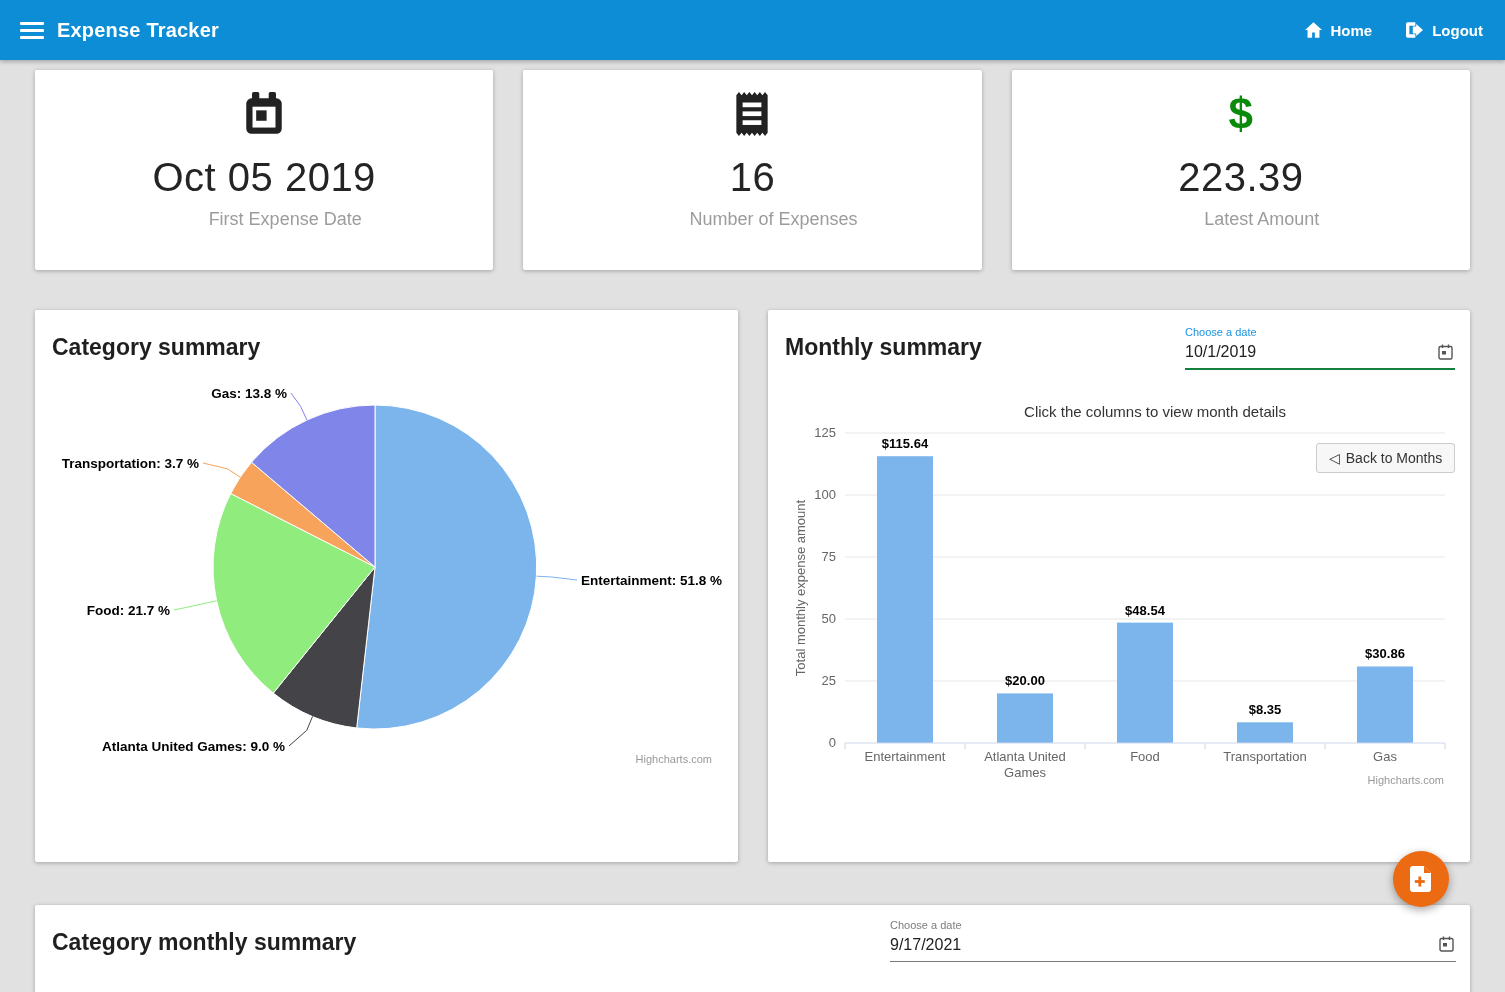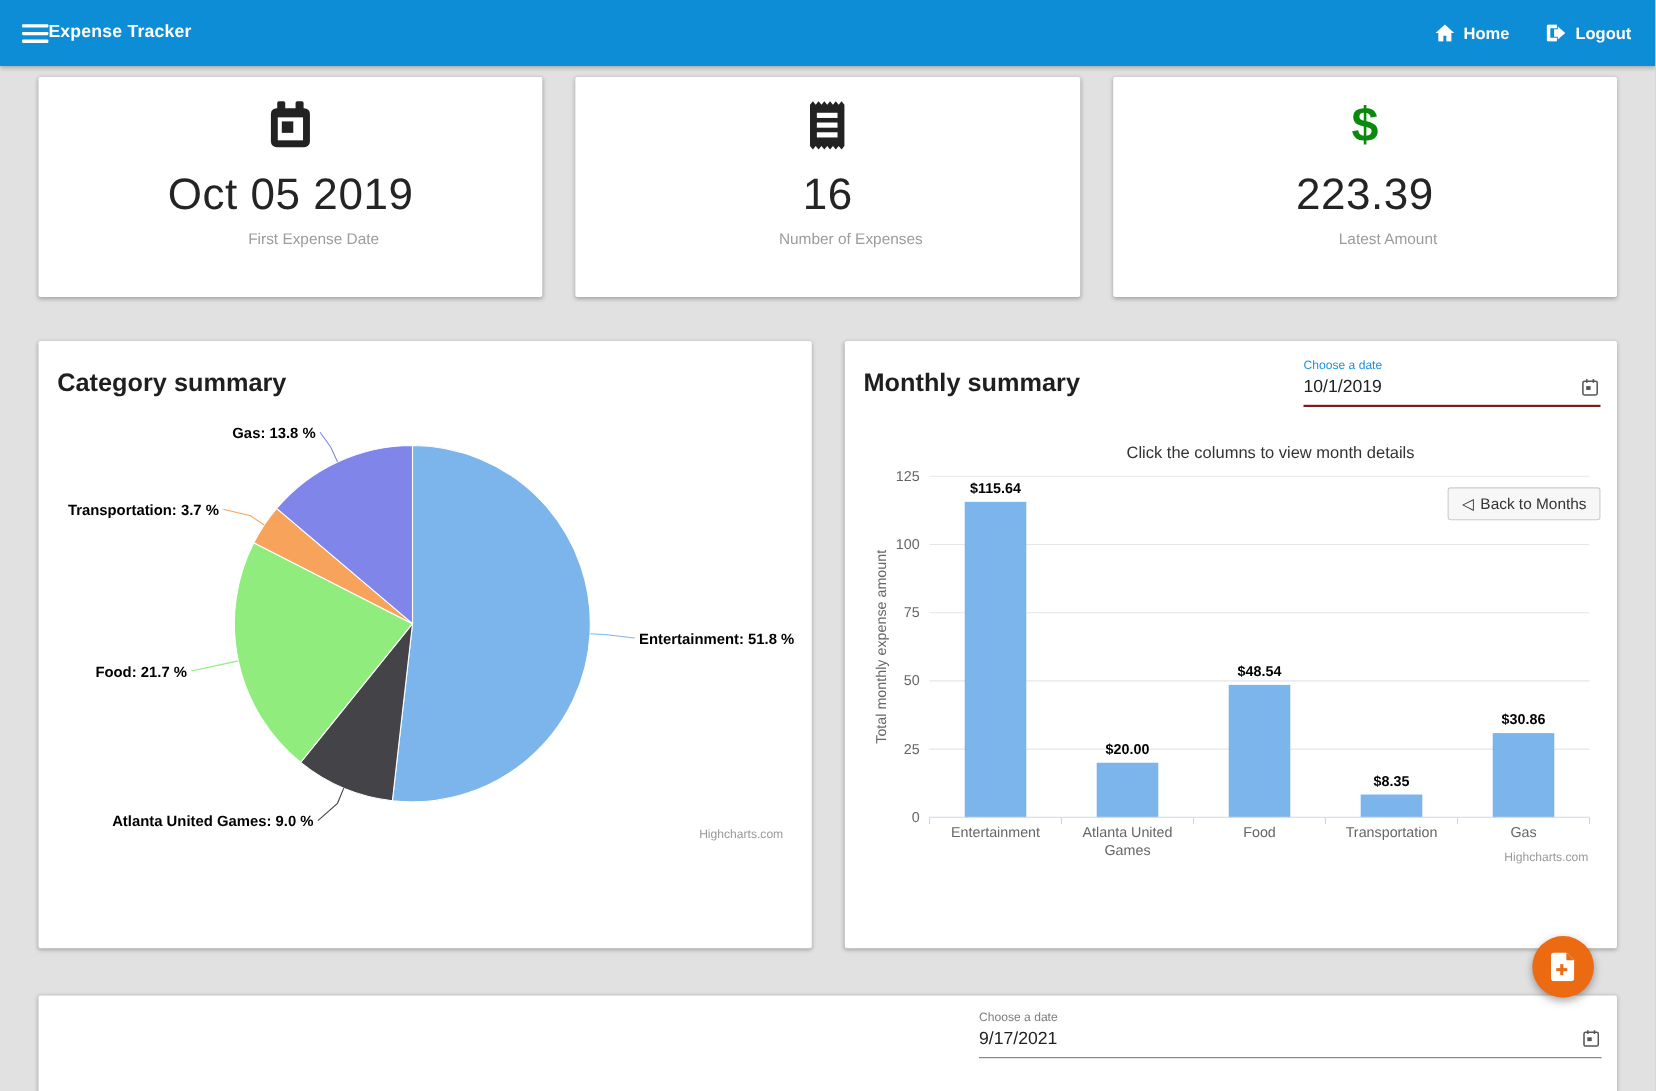--- a/index.html
+++ b/index.html
@@ -7,34 +7,34 @@
   body { font-family:"Liberation Sans","DejaVu Sans",sans-serif; }
   .page { position:relative; width:1505px; height:992px; background:#e1e1e1; overflow:hidden; }
 
   
   .app-header { position:absolute; left:0; top:0; width:1505px; height:60px;
     background:#0d8dd6; display:flex; align-items:center; color:#fff;
     box-shadow:0 2px 4px rgba(0,0,0,.25); z-index:20; }
   .hamburger { width:24px; height:17px; margin-left:20px; display:flex; flex-direction:column;
     justify-content:space-between; cursor:pointer; }
   .hamburger span { display:block; height:3px; background:#fff; border-radius:1px; }
-  .app-title { font-size:16px; font-weight:bold; letter-spacing:.2px; }
+  .app-title { font-size:20px; font-weight:bold; margin-left:13px; letter-spacing:.2px; }
   .header-nav { margin-left:auto; margin-right:22px; display:flex; align-items:center; gap:34px; }
   .nav-link { display:flex; gap:9px; color:#fff; font-size:15px;
     font-weight:bold; cursor:pointer; text-decoration:none; }
 
   
   .cards { position:absolute; left:35px; top:70px; width:1435px; height:200px;
     display:flex; gap:30px; }
   .card { flex:1; background:#fff; border-radius:2px; box-shadow:0 1px 4px rgba(0,0,0,.28);
     display:flex; flex-direction:column; align-items:center; padding-top:19px; }
   .card-icon { height:50px; display:flex; align-items:center; justify-content:center; }
   .dollar-glyph { font-size:44px; font-weight:bold; color:#0a8a0a; line-height:46px; }
   .card-value { font-size:40px; font-weight:300; color:#242424; margin-top:16px; letter-spacing:.5px; }
-  .card-label { font-size:14px; color:#9c9c9c; margin-top:9px;margin-left:42px; }
+  .card-label { font-size:18px; color:#9c9c9c; margin-top:9px;margin-left:42px; }
 
   
   .panel { position:absolute; background:#fff; border-radius:2px; box-shadow:0 1px 4px rgba(0,0,0,.28); }
   .panel-pie  { left:35px;  top:310px; width:703px;  height:552px; }
   .panel-bar  { left:768px; top:310px; width:702px;  height:552px; }
   .panel-bottom { left:35px; top:905px; width:1435px; height:140px; }
   .panel-title { position:absolute; left:17px; top:24px; font-size:23px; font-weight:bold; color:#1f1f1f; }
 
   .chart-svg { position:absolute; left:0; top:0; }
   .chart-subtitle { position:absolute; left:87px; top:93px; width:600px; text-align:center;
@@ -48,21 +48,21 @@
     font-family:inherit; cursor:pointer; display:flex; align-items:center; gap:6px; }
 
   
   .date-field { position:absolute; }
   .date-field label { display:block; font-size:11px; }
   .date-field input { display:block; width:100%; border:none; outline:none; background:transparent;
     font-size:16px; color:#222; font-family:inherit; padding:5px 0 7px 0; }
   .date-field .cal-icon { position:absolute; right:2px; bottom:10px; cursor:pointer; }
   .df-monthly { right:15px; top:16px; width:270px; }
   .df-monthly label { color:#1a93e0; }
-  .df-monthly input { border-bottom:2px solid #7f1d1d; }
+  .df-monthly input { border-bottom:2px solid #15803d; }
   .df-bottom { left:855px; top:14px; width:566px; }
   .df-bottom label { color:#7d7d7d; }
   .df-bottom input { border-bottom:1px solid #7a7a7a; }
 
   
   .fab { position:absolute; left:1393px; top:851px; width:56px; height:56px; border-radius:50%;
     background:#ec6a12; border:none; cursor:pointer; z-index:30;
     box-shadow:0 3px 8px rgba(0,0,0,.35); display:flex; align-items:center; justify-content:center; }
 </style>
 </head>
@@ -206,20 +206,21 @@
         <line x1="197" y1="433" x2="197" y2="439" stroke="#ccd6eb" stroke-width="1"></line>
         <line x1="317" y1="433" x2="317" y2="439" stroke="#ccd6eb" stroke-width="1"></line>
         <line x1="437" y1="433" x2="437" y2="439" stroke="#ccd6eb" stroke-width="1"></line>
         <line x1="557" y1="433" x2="557" y2="439" stroke="#ccd6eb" stroke-width="1"></line>
         <line x1="677" y1="433" x2="677" y2="439" stroke="#ccd6eb" stroke-width="1"></line>
       </svg>
     <div class="credit credit-bar">Highcharts.com</div>
   </section>
 
   <section class="panel panel-bottom">
+    <h2 class="panel-title">Category monthly summary</h2>
     <div class="date-field df-bottom">
       <label>Choose a date</label>
       <input type="text" value="9/17/2021" style="">
       <svg class="cal-icon" width="15" height="16" viewBox="0 0 15 16">
         <rect x="1" y="2.5" width="13" height="12.5" rx="1.5" fill="none" stroke="#555" stroke-width="1.4"></rect>
         <line x1="4.5" y1="0.5" x2="4.5" y2="4" stroke="#555" stroke-width="1.4"></line>
         <line x1="10.5" y1="0.5" x2="10.5" y2="4" stroke="#555" stroke-width="1.4"></line>
         <rect x="4" y="7" width="4" height="3.5" fill="#555"></rect>
       </svg>
     </div>

